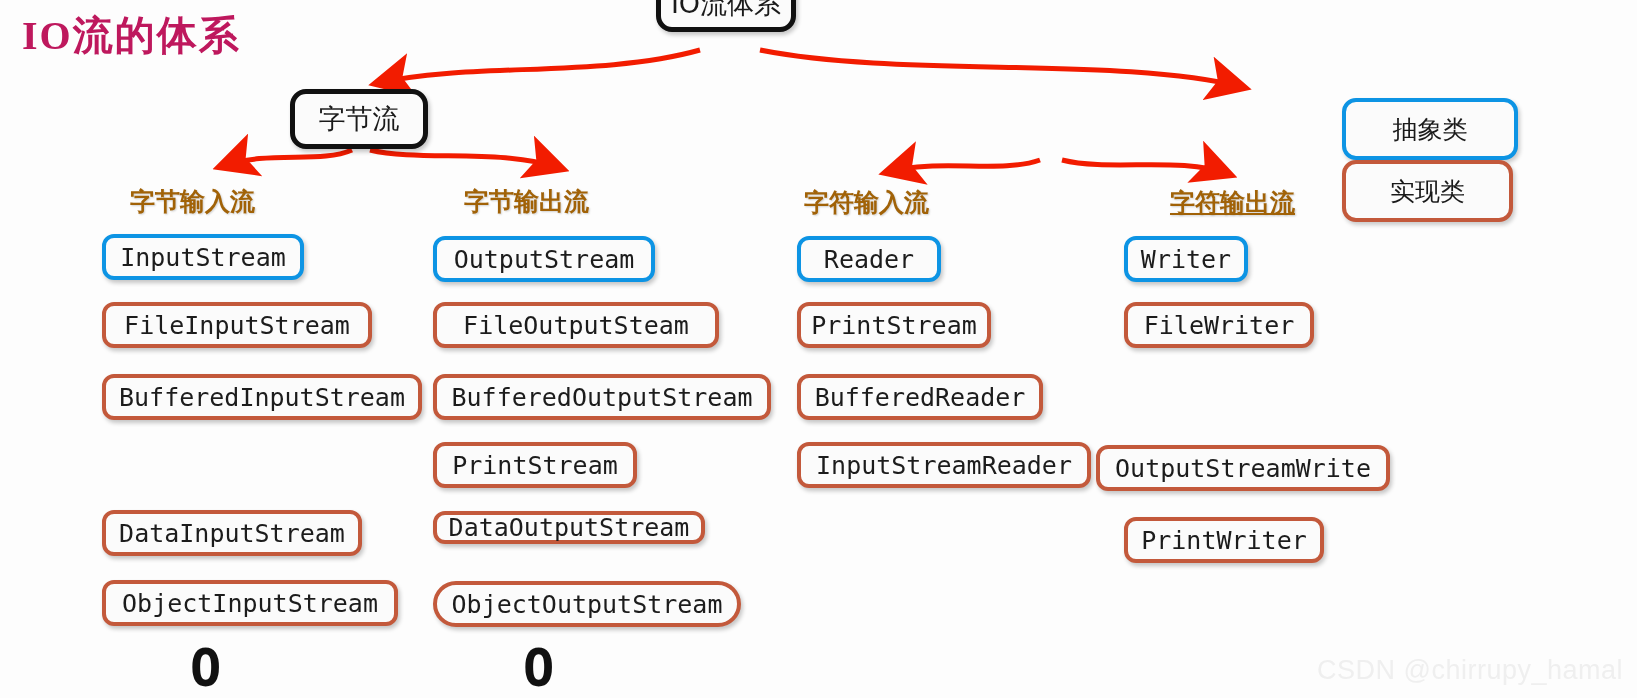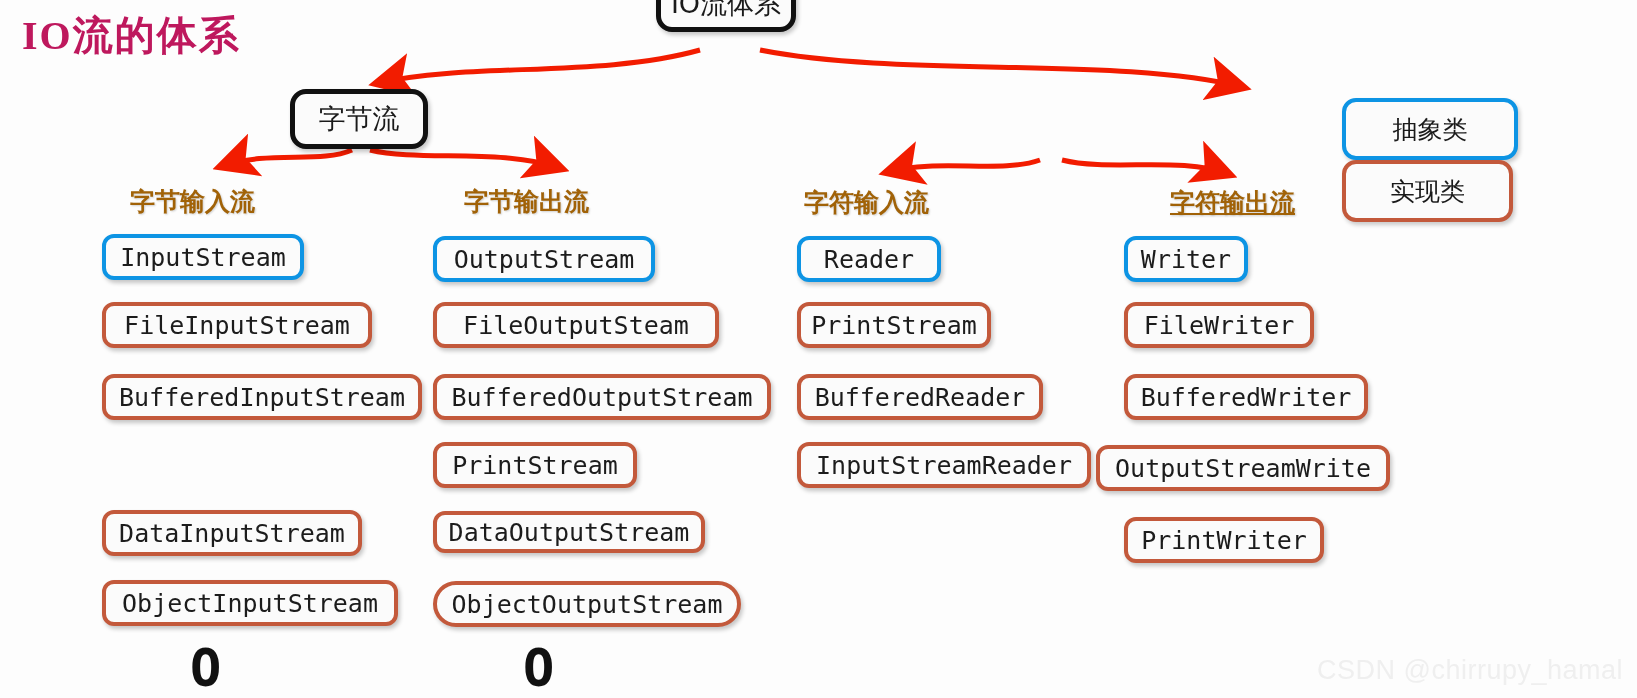--- a/index.html
+++ b/index.html
@@ -189,21 +189,21 @@
   </div>
   <div class="node impl" style="left:433px; top:302px; width:286px; height:46px;">
     <span>FileOutputSteam</span>
   </div>
   <div class="node impl" style="left:433px; top:374px; width:338px; height:46px;">
     <span>BufferedOutputStream</span>
   </div>
   <div class="node impl" style="left:433px; top:442px; width:204px; height:46px;">
     <span>PrintStream</span>
   </div>
-  <div class="node impl" style="left:433px; top:511px; width:272px; height:42px;">
+  <div class="node impl" style="left:433px; top:511px; width:272px; height:33px;">
     <span>DataOutputStream</span>
   </div>
   <div class="node impl" style="left:433px; top:581px; width:308px; height:46px;border-radius:23px;">
     <span>ObjectOutputStream</span>
   </div>
 
   <div class="node abstract" style="left:797px; top:236px; width:144px; height:46px;">
     <span>Reader</span>
   </div>
   <div class="node impl" style="left:797px; top:302px; width:194px; height:46px;">
@@ -215,23 +215,20 @@
   <div class="node impl" style="left:797px; top:442px; width:294px; height:46px;">
     <span>InputStreamReader</span>
   </div>
 
   <div class="node abstract" style="left:1124px; top:236px; width:124px; height:46px;">
     <span>Writer</span>
   </div>
   <div class="node impl" style="left:1124px; top:302px; width:190px; height:46px;">
     <span>FileWriter</span>
   </div>
-  <div class="node impl" style="left:1124px; top:374px; width:244px; height:46px;">
-    <span>BufferedWriter</span>
-  </div>
   <div class="node impl" style="left:1096px; top:445px; width:294px; height:46px;">
     <span>OutputStreamWrite</span>
   </div>
   <div class="node impl" style="left:1124px; top:517px; width:200px; height:46px;">
     <span>PrintWriter</span>
   </div>
 
   <div class="legend-box abstract" style="left:1342px; top:58px; width:176px; height:62px;">
     <span>抽象类</span>
   </div>

